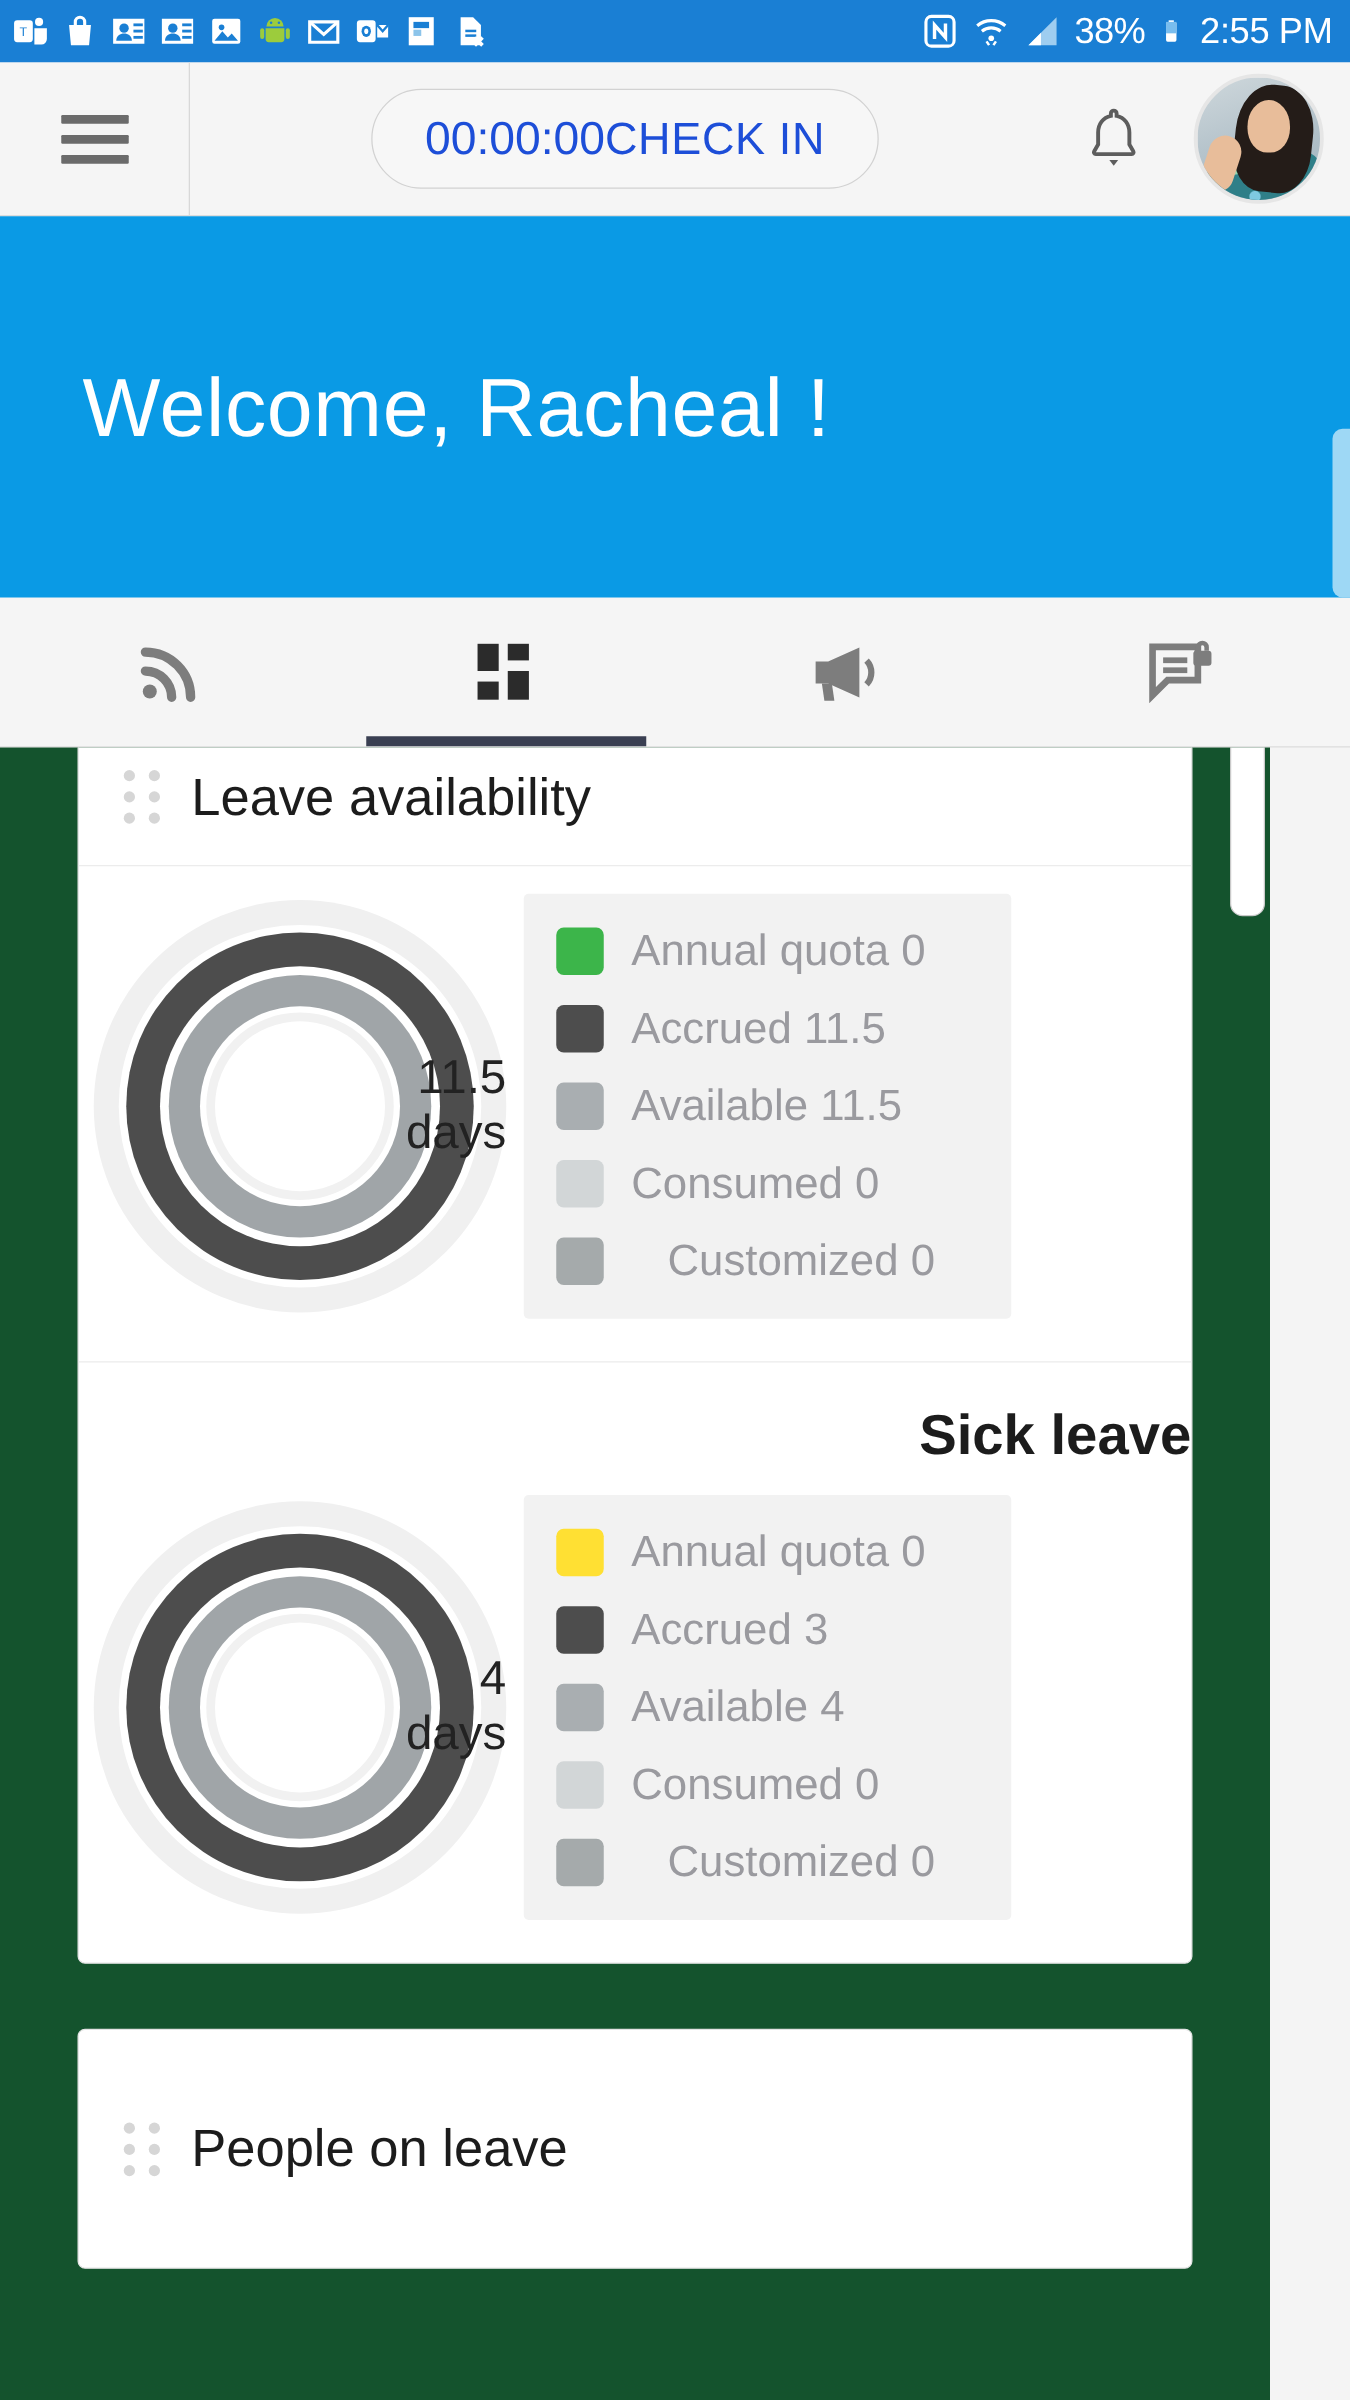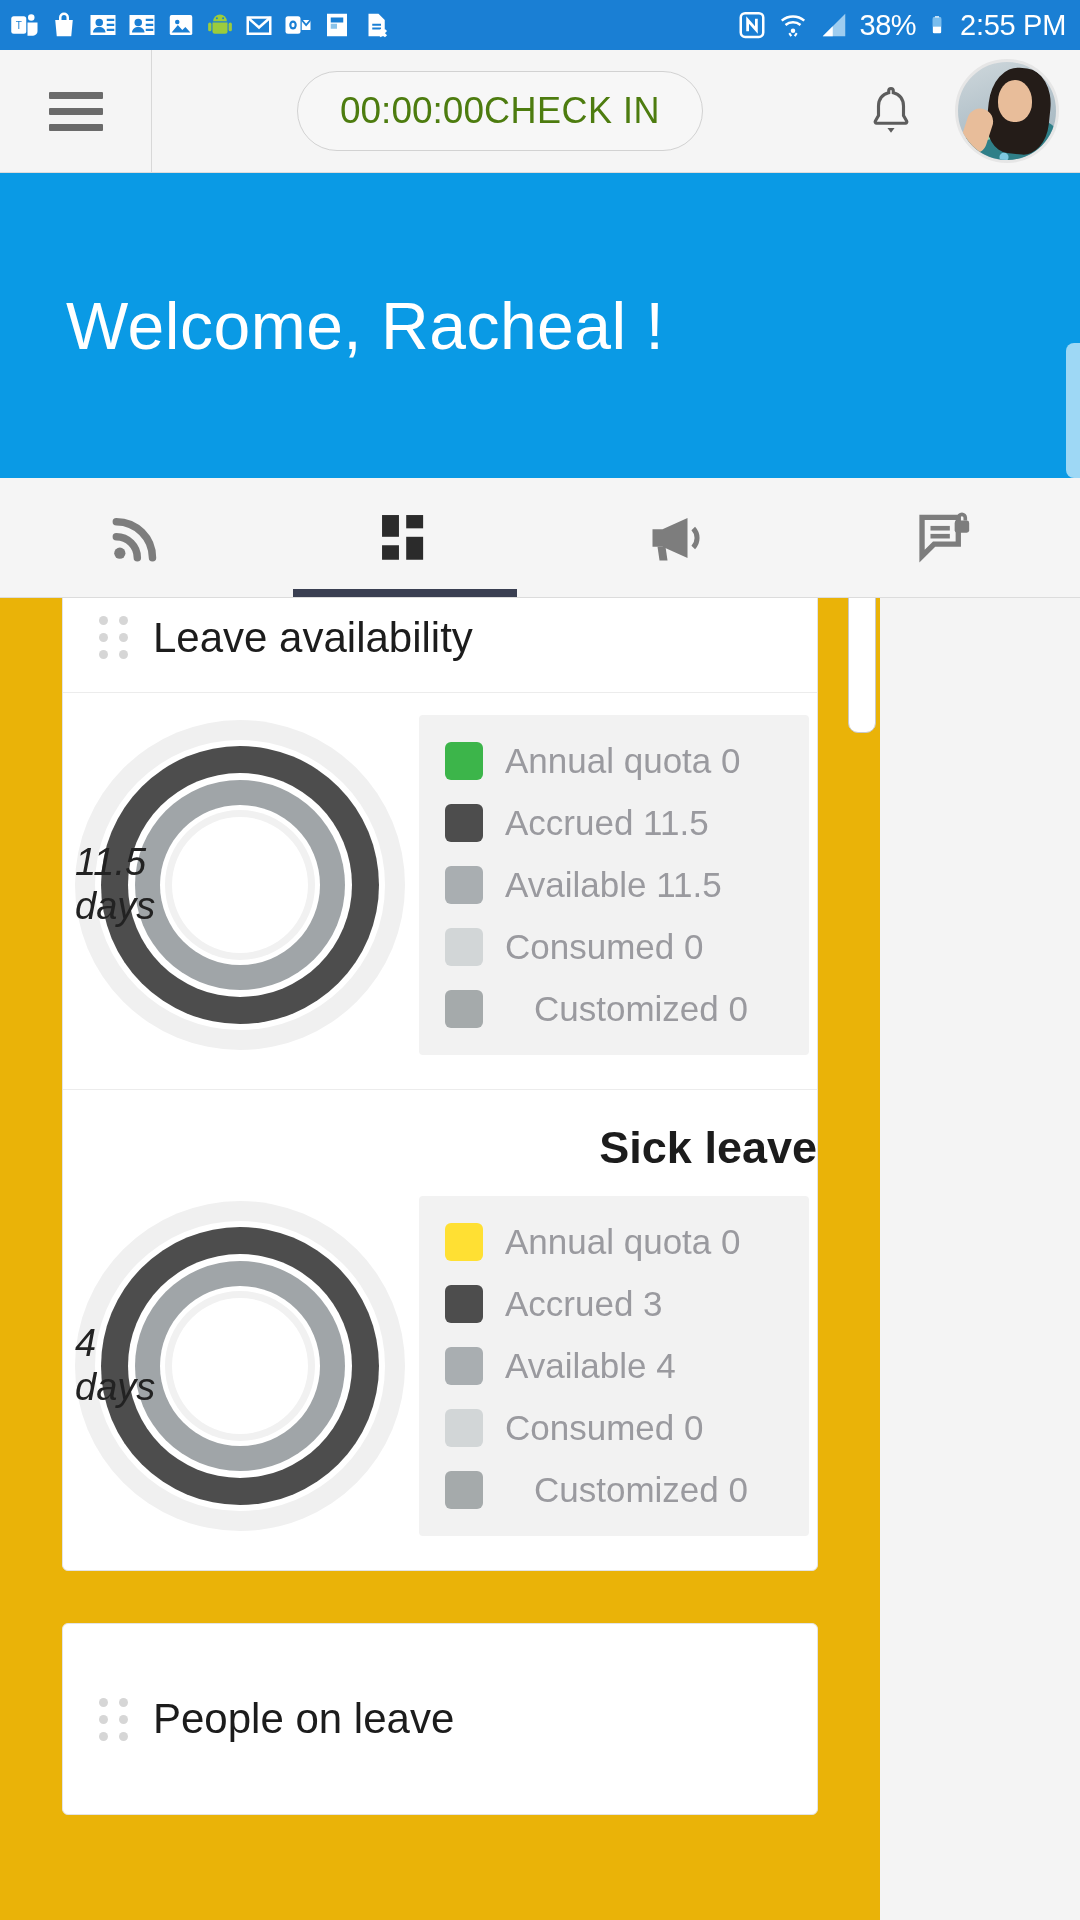--- a/index.html
+++ b/index.html
@@ -42,21 +42,21 @@
     display: block; height: 7px; background: #6b6b6b;
     border-radius: 1px; margin: 9px 0;
   }
   .checkin-wrap { flex: 1 1 auto; display: flex; justify-content: center; }
   .checkin {
     border: 1px solid #d2d2d2;
     border-radius: 40px;
     background: #f7f7f7;
     padding: 18px 42px;
     display: flex; align-items: baseline; gap: 0;
-    color: #4d7c0f;
+    color: #1d4ed8;
     cursor: pointer;
   }
   .checkin .timer { font-size: 37px; letter-spacing: 0px; }
   .checkin .label { font-size: 36px; letter-spacing: 0.5px; }
   .bell { width: 86px; display: flex; justify-content: center; align-items: center; }
   .avatar-wrap { width: 146px; display: flex; justify-content: center; align-items: center; }
   .avatar {
     width: 104px; height: 104px; border-radius: 50%;
     border: 3px solid #e6e6e6;
     overflow: hidden; position: relative;
@@ -122,22 +122,22 @@
     position: relative; cursor: pointer;
   }
   .tab.active::after {
     content: ""; position: absolute; bottom: 0;
     left: 50%; transform: translateX(-50%);
     width: 224px; height: 8px; background: #3a3f52;
   }
 
   
   .content {
-    width: 880px; height: 1322px;
-    background: #eab308;
+    width: 1016px; height: 1322px;
+    background: #14532d;
     padding: 0;
     position: relative;
     overflow: hidden;
   }
   .side-edge {
     position: absolute; right: 4px; top: -10px;
     width: 28px; height: 145px;
     border: 1px solid #c9c9c9;
     border-radius: 10px;
     background: #ffffff;
@@ -195,23 +195,23 @@
   }
   .ring.r1 { width: 330px; height: 330px; background: #f0f0f0; }
   .ring.r2 { width: 290px; height: 290px; background: #ffffff; }
   .ring.r3 { width: 278px; height: 278px; background: #4d4d4d; }
   .ring.r4 { width: 224px; height: 224px; background: #ffffff; }
   .ring.r5 { width: 210px; height: 210px; background: #a0a5a8; }
   .ring.r6 { width: 160px; height: 160px; background: #ffffff; }
   .ring.r7 { width: 150px; height: 150px; background: #f1f1f1; }
   .ring.r8 { width: 136px; height: 136px; background: #ffffff; }
   .donut-center {
-    position: absolute; left: 0; right: 14px; top: 50%;
+    position: absolute; left: 0; right: 0; top: 50%;
     transform: translateY(-50%);
-    text-align: left; z-index: 5; font-style: italic;
+    text-align: right; z-index: 5;
   }
   .donut-center .val { font-size: 38px; color: #222; line-height: 1.15; }
   .donut-center .unit { font-size: 38px; color: #222; line-height: 1.15; }
 
   
   .legend {
     background: #f2f2f2;
     border-radius: 4px;
     padding: 26px 30px 26px 26px;
     margin-left: 14px;

